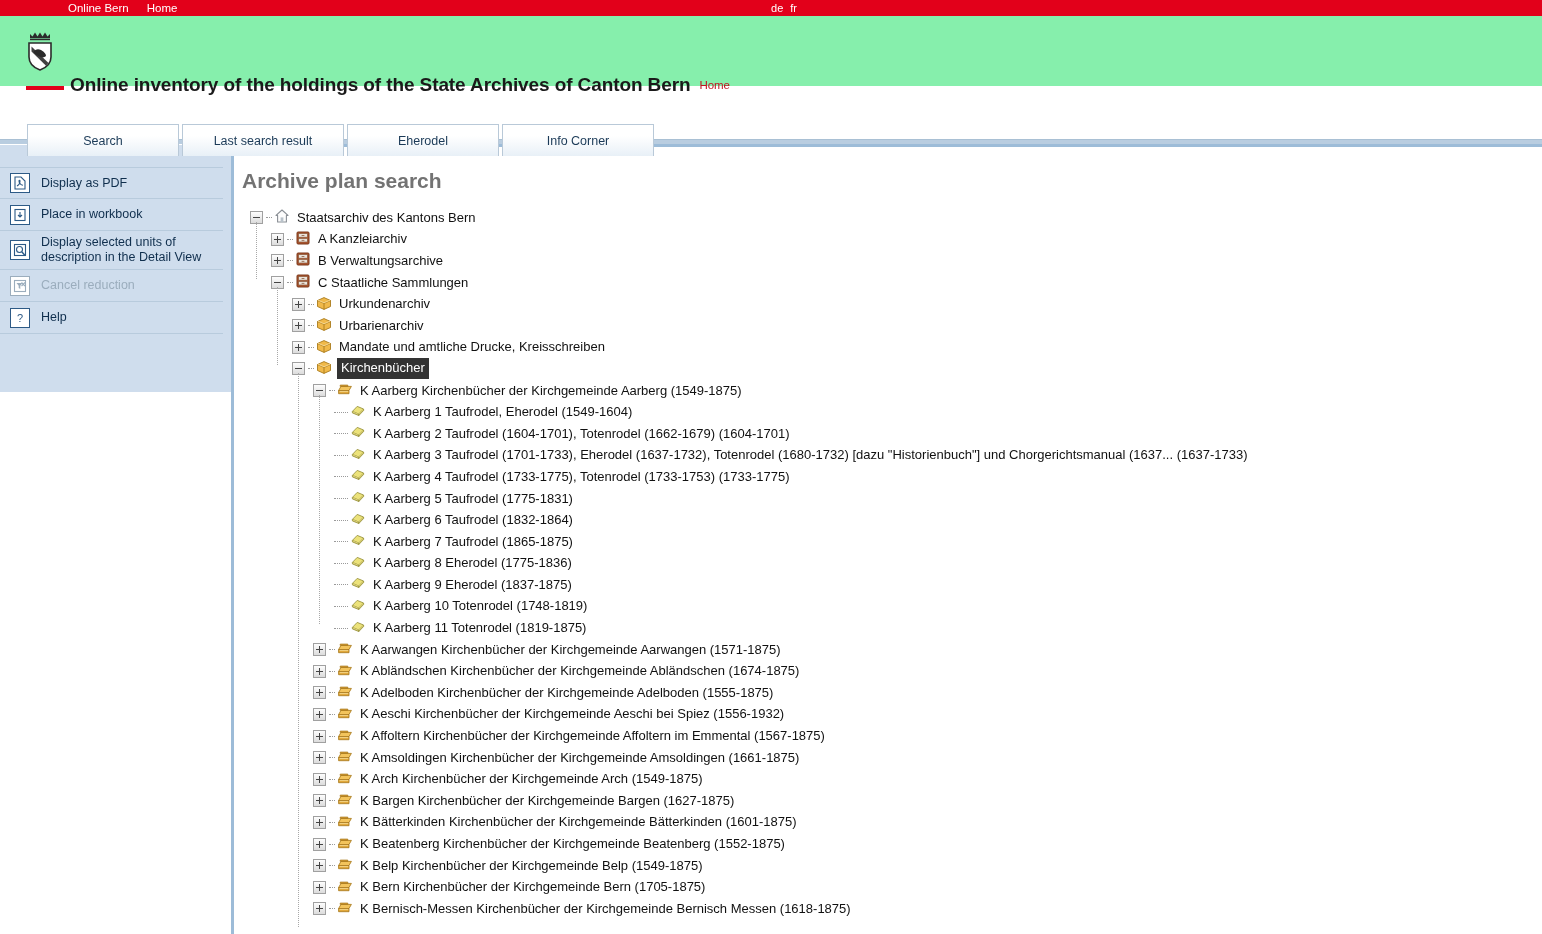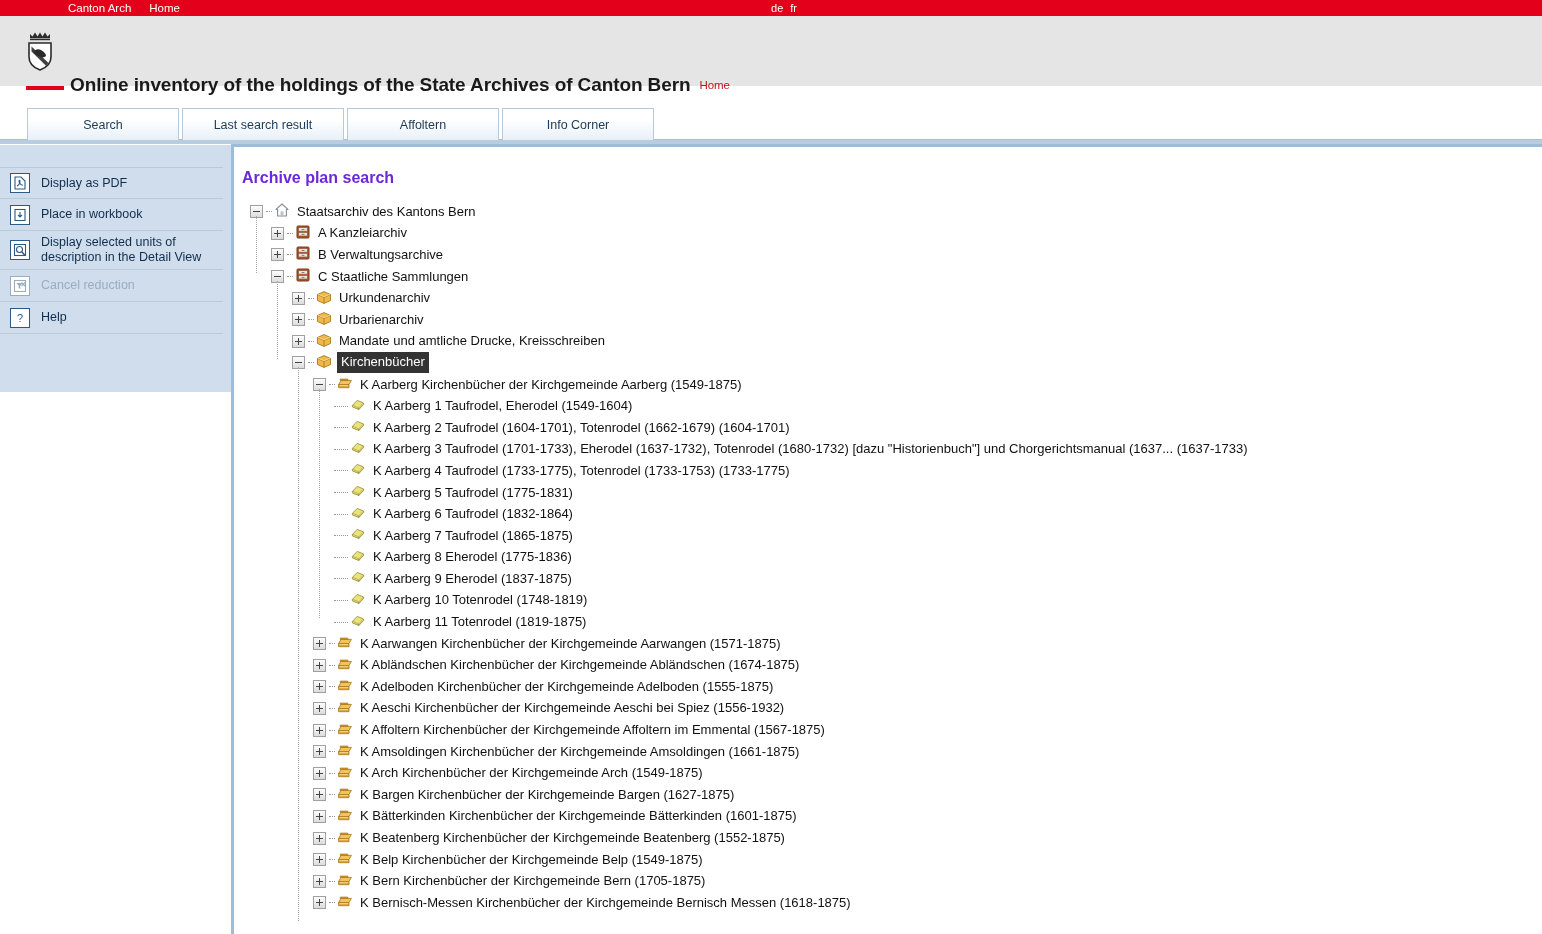--- a/index.html
+++ b/index.html
@@ -55,21 +55,21 @@
     width: 100%;
     height: 17px;
     background: #e2001a;
     clip-path: polygon(0 0, 100% 0, 100% 100%, 840px 100%, 800px 0, 0 0);
   }
 
   
   .header {
     position: relative;
     height: 70px;
-    background: #e5e5e5;
+    background: #86efac;
   }
   .crest {
     position: absolute;
     left: 22px; top: 13px;
     width: 34px; height: 44px;
   }
   .rule {
     position: absolute;
     left: 26px; top: 70px;
     width: 38px; height: 4px;
@@ -107,20 +107,21 @@
     height: 32px;
     border: 1px solid #b9c9d8;
     border-bottom: none;
     background: linear-gradient(to bottom, #ffffff 0%, #ffffff 35%, #e8f0f7 100%);
     display: flex;
     align-items: center;
     justify-content: center;
     font-size: 12.5px;
     color: #1b3a57;
     cursor: pointer;
+    margin-top: 16px;
   }
   .tab.wide { width: 162px; }
 
   .tabstrip {
     position: absolute;
     left: 0; top: 139px;
     width: 100%;
     height: 5px;
     background: #b9cde0;
     border-top: 1px solid #a9c0d4;
@@ -178,23 +179,23 @@
     left: 231px; top: 0;
     width: 1311px;
     height: 790px;
     background: #ffffff;
     border-left: 3px solid #9dbcd8;
     border-top: 3px solid #9dbcd8;
     overflow: hidden;
   }
   .content-inner { padding: 22px 0 0 8px; }
   .page-title {
-    font-size: 16px;
+    font-size: 21px;
     font-weight: bold;
-    color: #6d28d9;
+    color: #737373;
     margin: 0 0 14px 0;
   }
 
   
   .tree { font-size: 13px; color: #111111; }
   .node {
     display: flex;
     align-items: center;
     height: 21.6px;
     white-space: nowrap;
@@ -252,21 +253,21 @@
     position: absolute;
     border-left: 1px dotted #a8a8a8;
     width: 0;
   }
 </style>
 </head>
 <body>
 
 <div class="topbar">
   <div class="topbar-inner">
-    <a href="#">Canton Arch</a>
+    <a href="#">Online Bern</a>
     <a href="#">Home</a>
   </div>
   <div class="topbar-lang">
     <a href="#">de</a>
     <a href="#">fr</a>
   </div>
 </div>
 <div class="redband"></div>
 
 <div class="header">
@@ -283,21 +284,21 @@
   </svg>
   <div class="rule"></div>
   <div class="site-title">
     <span>Online inventory of the holdings of the State Archives of Canton Bern</span><a class="site-title-home" href="#">Home</a>
   </div>
 </div>
 
 <div class="tabs">
   <div class="tab">Search</div>
   <div class="tab wide">Last search result</div>
-  <div class="tab">Affoltern</div>
+  <div class="tab">Eherodel</div>
   <div class="tab">Info Corner</div>
 </div>
 <div class="tabstrip"></div>
 
 <div class="layout">
 
   <div class="sidebar">
     <div class="side-list" id="side-list">
         <div class="side-item first">
           <span class="side-ico">

